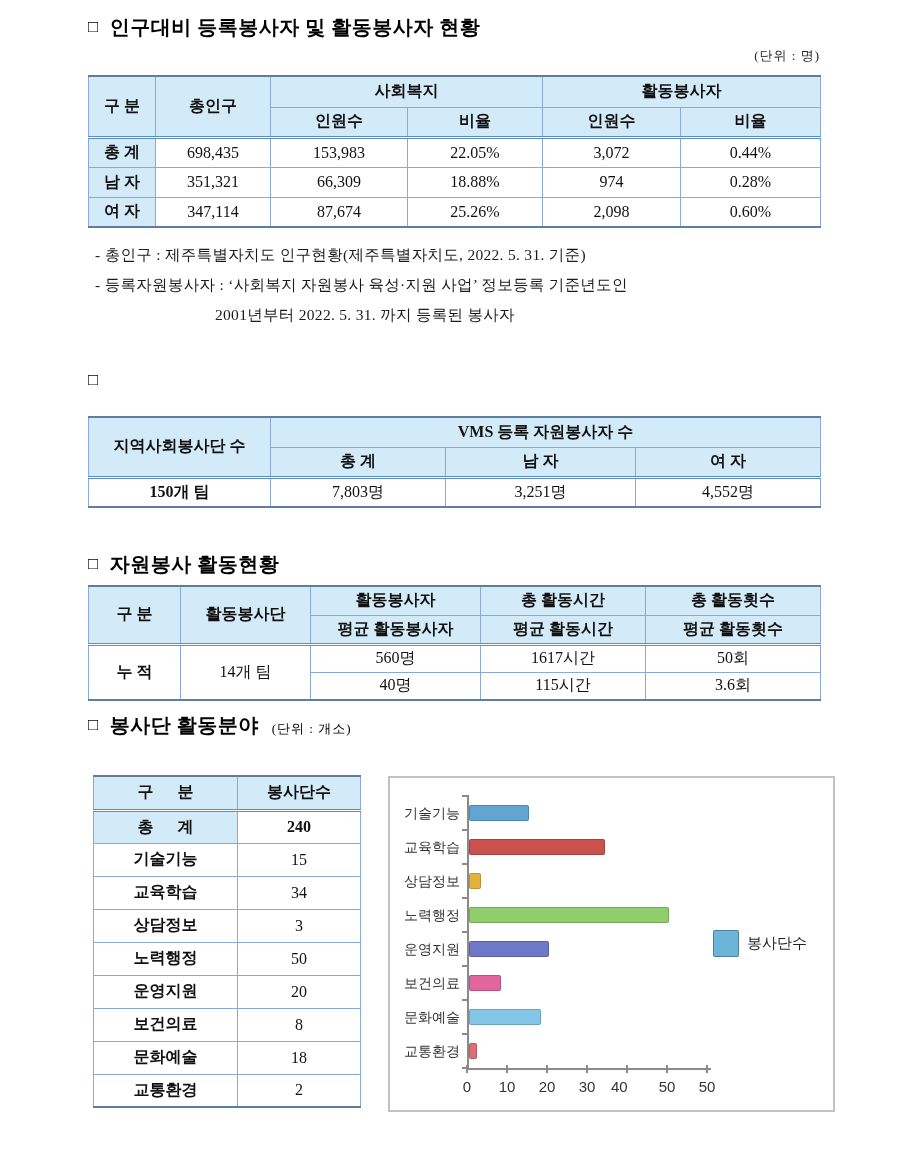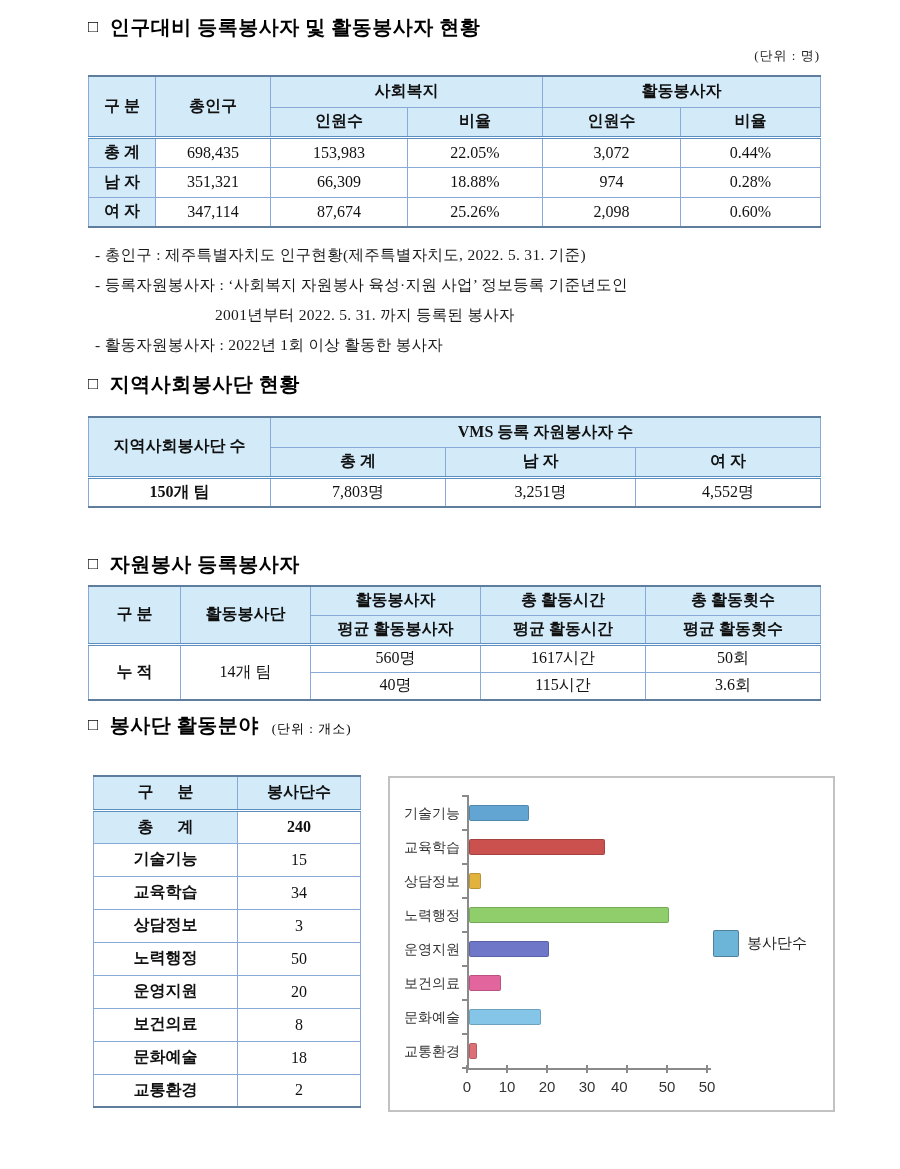--- a/index.html
+++ b/index.html
@@ -90,26 +90,24 @@
       <td>2,098</td>
       <td>0.60%</td>
     </tr>
   </tbody>
     </table>
 
   <div class="notes">
     <div>- 총인구 : 제주특별자치도 인구현황(제주특별자치도, 2022. 5. 31. 기준)</div>
     <div>- 등록자원봉사자 : ‘사회복지 자원봉사 육성·지원 사업’ 정보등록 기준년도인</div>
     <div class="indent">2001년부터 2022. 5. 31. 까지 등록된 봉사자</div>
-    <div>- 활동자원봉사자 : 2022년 1회 이상 활동한 봉사자</div>
   </div>
 
   <div class="sec-title" style="top:371px;">
     <span class="bullet">□</span>
-    <span>지역사회봉사단 현황</span>
   </div>
 
   <table class="tbl" style="left:88px;top:416px;width:732px;">
     <colgroup>
         <col style="width:182px">
         <col style="width:175px">
         <col style="width:190px">
         <col style="width:185px">
       </colgroup>
     <tbody>
@@ -126,21 +124,21 @@
       <td class="bold">150개 팀</td>
       <td>7,803명</td>
       <td>3,251명</td>
       <td>4,552명</td>
     </tr>
   </tbody>
     </table>
 
   <div class="sec-title" style="top:551px;">
     <span class="bullet">□</span>
-    <span>자원봉사 등록봉사자</span>
+    <span>자원봉사 활동현황</span>
   </div>
 
   <table class="tbl" style="left:88px;top:585px;width:732px;">
     <colgroup>
         <col style="width:92px">
         <col style="width:130px">
         <col style="width:170px">
         <col style="width:165px">
         <col style="width:175px">
       </colgroup>

